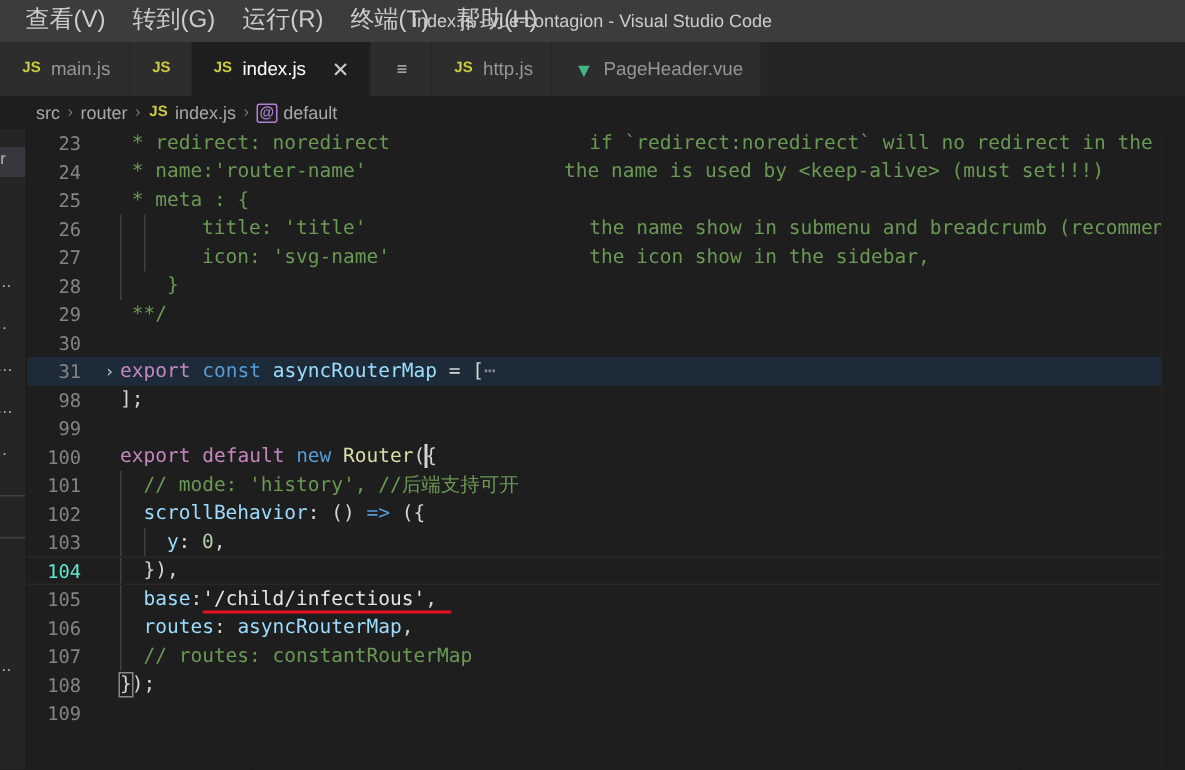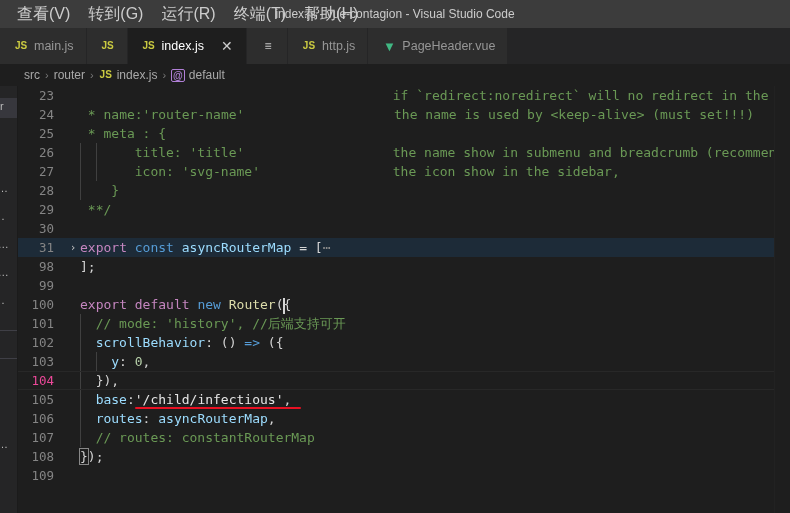--- a/index.html
+++ b/index.html
@@ -145,21 +145,21 @@
     pointer-events: none;
   }
   .ln {
     width: 48px; min-width: 48px;
     text-align: right;
     padding-right: 12px;
     color: #858585;
     font-size: 12.5px;
     user-select: none;
   }
-  .line.current .ln { color: #ec4899; text-align: right; }
+  .line.current .ln { color: #5eead4; text-align: right; }
   .fold {
     width: 14px; min-width: 14px;
     color: #c5c5c5; font-size: 11px;
     text-align: center;
   }
   .txt { white-space: pre; }
 
   
   .c-comment  { color: #6a9955; }
   .c-keyword  { color: #c586c0; }
@@ -277,28 +277,29 @@
         <div class="peek-row" style="top: 352px;">t…</div>
         <div class="peek-div" style="top: 244px;"></div>
         <div class="peek-div" style="top: 272px;"></div>
       </div>
     <div class="editor">
       <div class="code" id="codelines">
           <div class="line">
             <span class="ln">23</span>
             <span class="fold"></span>
             <span></span>
+            <span class="txt"><span class="c-comment"> * redirect: noredirect</span></span>
             <span class="txt c-comment" style="position: absolute; left: 374.8px;">if `redirect:noredirect` will no redirect in the breadcrumb</span>
           </div>
           <div class="line">
             <span class="ln">24</span>
             <span class="fold"></span>
             <span></span>
             <span class="txt"><span class="c-comment"> * name:'router-name'</span></span>
-            <span class="txt c-comment" style="position: absolute; left: 376px;">the name is used by &lt;keep-alive&gt; (must set!!!)</span>
+            <span class="txt c-comment" style="position: absolute; left: 358px;">the name is used by &lt;keep-alive&gt; (must set!!!)</span>
           </div>
           <div class="line">
             <span class="ln">25</span>
             <span class="fold"></span>
             <span></span>
             <span class="txt"><span class="c-comment"> * meta : {</span></span>
           </div>
           <div class="line">
             <span class="ln">26</span>
             <span class="fold"></span>

